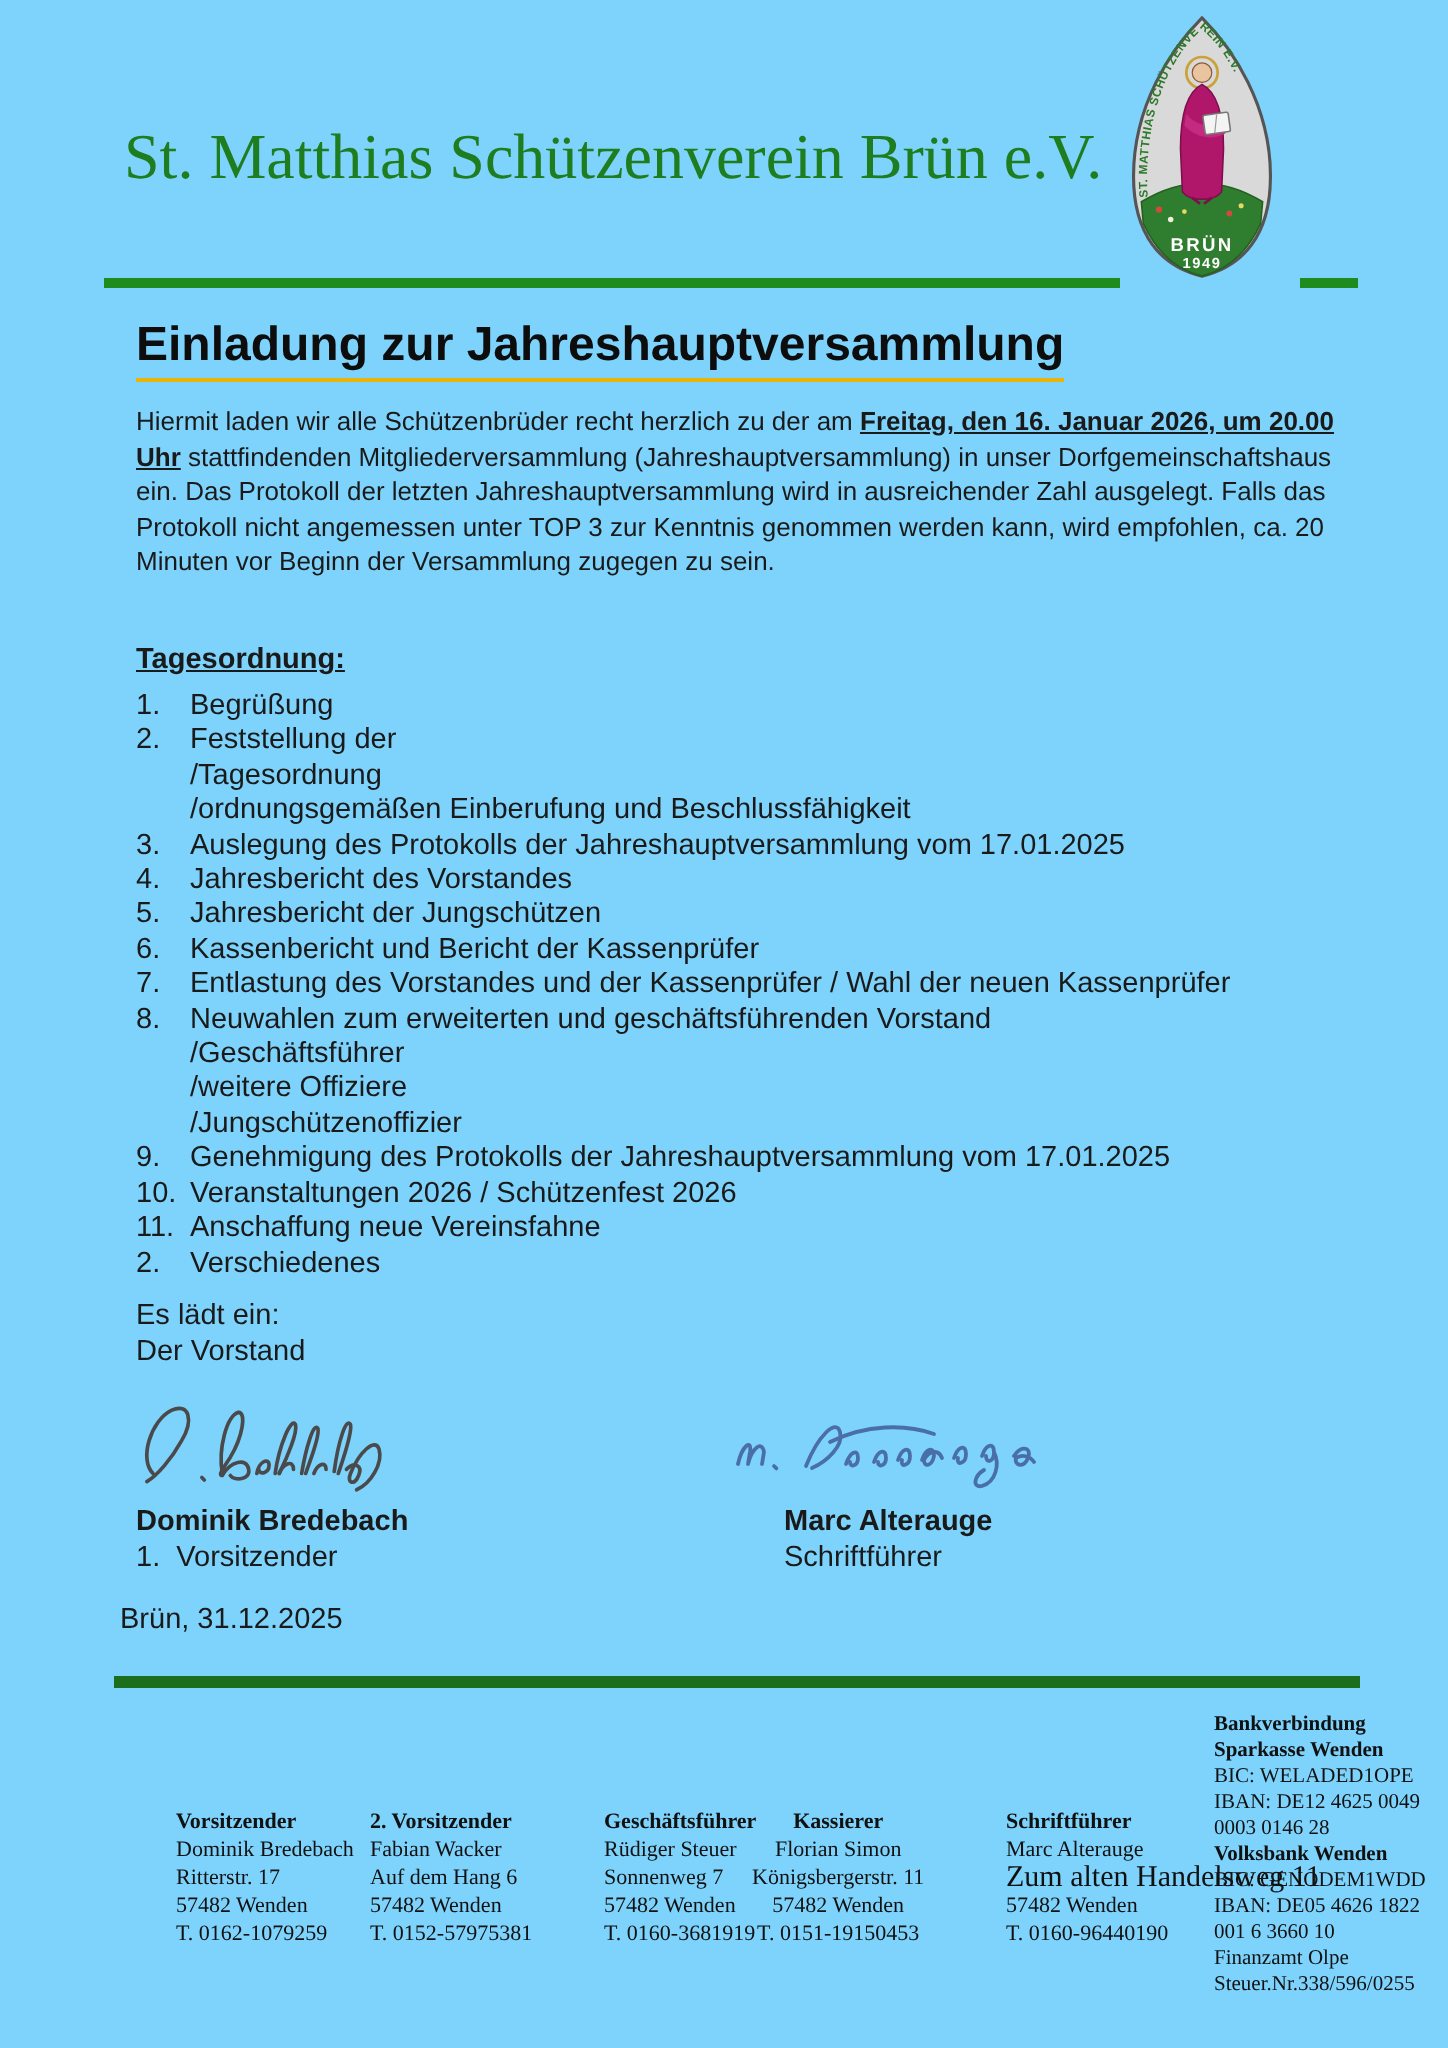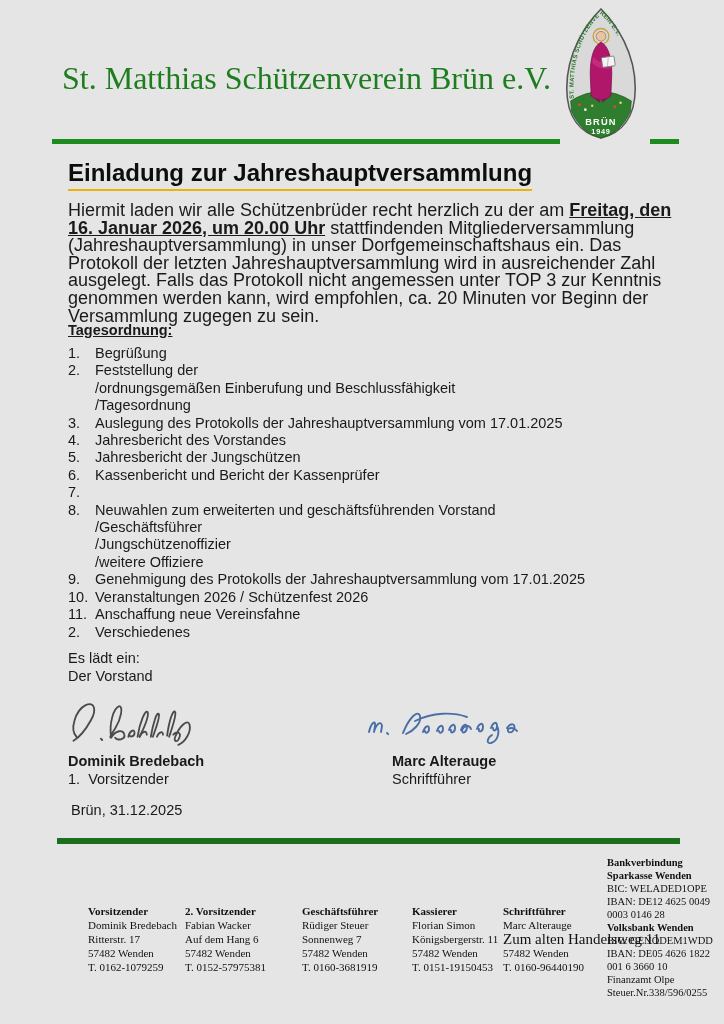--- a/index.html
+++ b/index.html
@@ -10,21 +10,21 @@
     --signature-ink:#4a4a4a;
     --signature-blue:#4a6fa8;
     --crest-magenta:#b0176b;
   }
   *{margin:0;padding:0;box-sizing:border-box;}
   html,body{background:#fff;}
   .page{
     position:relative;
     width:724px;height:1024px;
     margin:0 auto;
-    background:#e5e5e5;
+    background:#7dd3fc;
     font-family:"Liberation Sans",sans-serif;
     color:var(--ink);
     overflow:hidden;
   }
   
   .club-title{
     position:absolute;left:62px;top:60px;width:480px;
     font-family:"Liberation Serif",serif;
     font-size:32px;font-weight:400;
     color:var(--brand-green);
@@ -36,21 +36,21 @@
   
   .doc-heading{
     position:absolute;left:68px;top:159px;
     font-size:24px;font-weight:bold;color:#0d0d0d;
     border-bottom:2px solid #eab308;
     padding-bottom:2px;
     white-space:nowrap;
   }
   .intro{
     position:absolute;left:68px;top:202px;width:612px;
-    font-size:18px;line-height:17.6px;
+    font-size:13px;line-height:17.6px;
   }
   .intro .hl{font-weight:bold;text-decoration:underline;}
   .agenda-heading{
     position:absolute;left:68px;top:322px;
     font-size:14.5px;font-weight:bold;text-decoration:underline;
   }
   .agenda{
     position:absolute;left:68px;top:345px;width:612px;
     font-size:14.5px;line-height:17.4px;
   }
@@ -61,32 +61,32 @@
     font-size:14.5px;line-height:17.6px;
   }
   
   .sig-left{position:absolute;left:64px;top:696px;width:138px;height:56px;}
   .sig-right{position:absolute;left:358px;top:698px;width:172px;height:52px;}
   .sign-block{position:absolute;font-size:14.5px;line-height:18px;}
   .sign-block .name{font-weight:bold;}
   .sign-block .role{white-space:pre;}
   #sign-left{left:68px;top:752px;}
   #sign-right{left:392px;top:752px;}
-  .dateline{position:absolute;left:71px;top:802px;font-size:14.5px;text-align:center;}
+  .dateline{position:absolute;left:60px;top:802px;font-size:14.5px;text-align:center;}
   
   .footer-rule{position:absolute;left:57px;top:838px;width:623px;height:6px;background:var(--footer-rule-green);}
   .fcol{
     position:absolute;top:856px;
     font-family:"Liberation Serif",serif;
     font-size:11px;line-height:14px;
     white-space:nowrap;color:#111;margin-top:48px;
   }
   .fcol .ftitle{font-weight:bold;}
   .fcol .small{font-size:15px;}
-  #fc1{left:88px;} #fc2{left:185px;} #fc3{left:302px;} #fc4{400px;left:412px;} #fc5{left:503px;}
+  #fc1{left:88px;} #fc2{left:185px;} #fc3{left:302px;} #fc4{400px;left:376px;text-align:center;} #fc5{left:503px;}
   .bankcol{
     position:absolute;left:607px;top:856px;width:115px;
     font-family:"Liberation Serif",serif;
     font-size:10.5px;line-height:13px;
     white-space:nowrap;color:#111;
   }
   .bankcol .b{font-weight:bold;}
 </style>
 </head>
 <body>
@@ -135,60 +135,61 @@
     <div class="arow">
         <span class="num">1.</span>
         <span class="atxt">Begrüßung</span>
       </div>
     <div class="arow">
         <span class="num">2.</span>
         <span class="atxt">Feststellung der</span>
       </div>
     <div class="arow">
         <span class="num"></span>
+        <span class="atxt">/Tagesordnung</span>
+      </div>
+    <div class="arow">
+        <span class="num"></span>
         <span class="atxt">/ordnungsgemäßen Einberufung und Beschlussfähigkeit</span>
-      </div>
-    <div class="arow">
-        <span class="num"></span>
-        <span class="atxt">/Tagesordnung</span>
       </div>
     <div class="arow">
         <span class="num">3.</span>
         <span class="atxt">Auslegung des Protokolls der Jahreshauptversammlung vom 17.01.2025</span>
       </div>
     <div class="arow">
         <span class="num">4.</span>
         <span class="atxt">Jahresbericht des Vorstandes</span>
       </div>
     <div class="arow">
         <span class="num">5.</span>
         <span class="atxt">Jahresbericht der Jungschützen</span>
       </div>
     <div class="arow">
         <span class="num">6.</span>
         <span class="atxt">Kassenbericht und Bericht der Kassenprüfer</span>
       </div>
     <div class="arow">
         <span class="num">7.</span>
+        <span class="atxt">Entlastung des Vorstandes und der Kassenprüfer / Wahl der neuen Kassenprüfer</span>
       </div>
     <div class="arow">
         <span class="num">8.</span>
         <span class="atxt">Neuwahlen zum erweiterten und geschäftsführenden Vorstand</span>
       </div>
     <div class="arow">
         <span class="num"></span>
         <span class="atxt">/Geschäftsführer</span>
       </div>
     <div class="arow">
         <span class="num"></span>
+        <span class="atxt">/weitere Offiziere</span>
+      </div>
+    <div class="arow">
+        <span class="num"></span>
         <span class="atxt">/Jungschützenoffizier</span>
-      </div>
-    <div class="arow">
-        <span class="num"></span>
-        <span class="atxt">/weitere Offiziere</span>
       </div>
     <div class="arow">
         <span class="num">9.</span>
         <span class="atxt">Genehmigung des Protokolls der Jahreshauptversammlung vom 17.01.2025</span>
       </div>
     <div class="arow">
         <span class="num">10.</span>
         <span class="atxt">Veranstaltungen 2026 / Schützenfest 2026</span>
       </div>
     <div class="arow">

